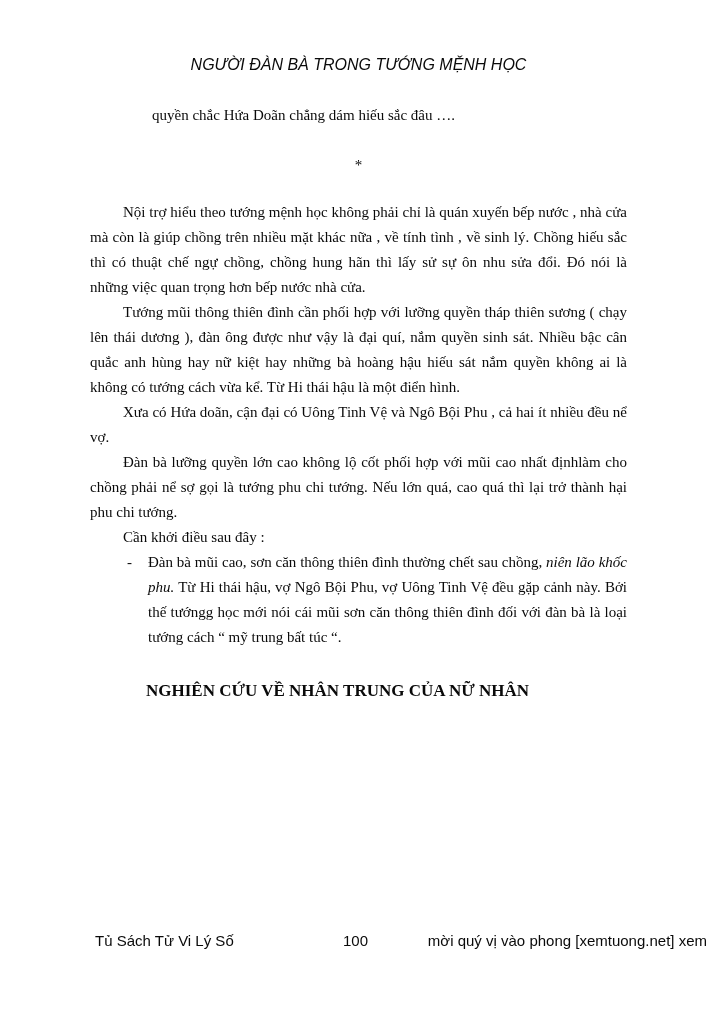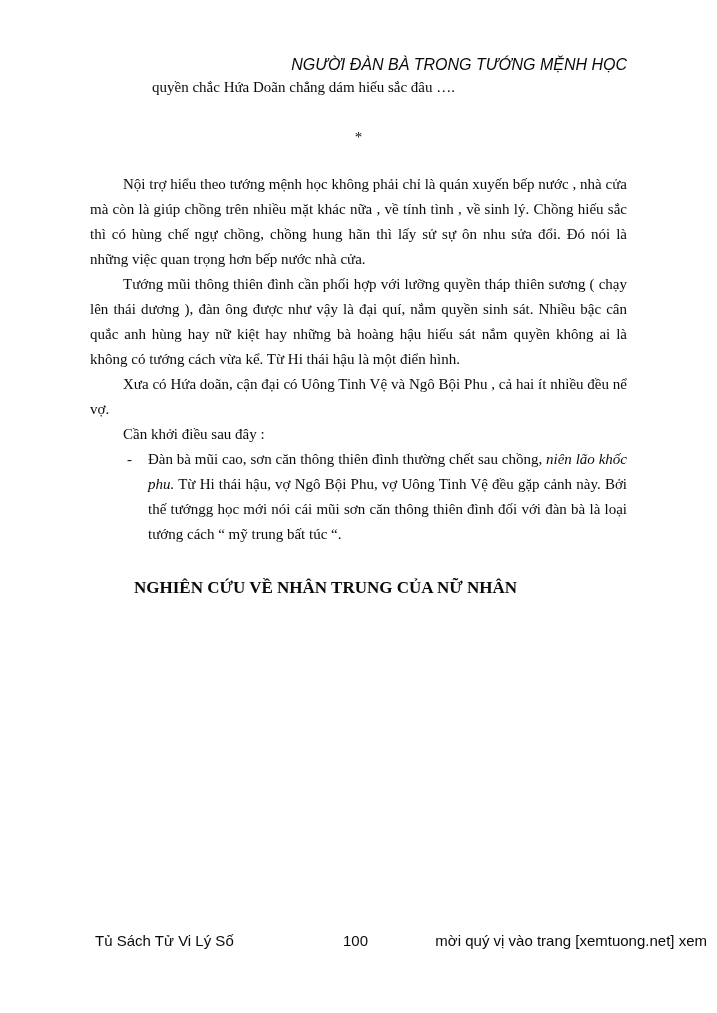--- a/index.html
+++ b/index.html
@@ -17,28 +17,29 @@
     overflow: hidden;
   }
   .content {
     position: absolute;
     left: 90px;
     top: 0;
     width: 537px;
   }
   .doc-header {
     margin-top: 55px;
-    text-align: right;
+    text-align: center;
     font-family: "Liberation Sans", sans-serif;
     font-style: italic;
     font-size: 16px;
     line-height: 20px;
     white-space: nowrap;
   }
   .continuation {
+    margin-top: 28px;
     padding-left: 62px;
     font-size: 15px;
     line-height: 25px;
   }
   .separator {
     margin-top: 26px;
     text-align: center;
     font-size: 15px;
     line-height: 22px;
   }
@@ -62,21 +63,21 @@
   }
   .bullet-item .marker {
     position: absolute;
     left: 37px;
     top: 0;
   }
   .italic-seg {
     font-style: italic;
   }
   .section-heading {
-    margin: 4px;
+    margin: 16px;
     margin-top: 28px;
     padding-left: 40px;
     font-size: 17px;
     font-weight: bold;
     line-height: 25px;
     white-space: nowrap;
   }
   .closing {
     margin-top: 25px;
   }
@@ -115,32 +116,33 @@
 <div class="page">
   <div class="content">
 
     <div class="doc-header">NGƯỜI ĐÀN BÀ TRONG TƯỚNG MỆNH HỌC</div>
 
     <div class="continuation">quyền chắc Hứa Doãn chẳng dám hiếu sắc đâu ….</div>
 
     <div class="separator">*</div>
 
     <div class="body-text">
-      <p>Nội trợ hiểu theo tướng mệnh học không phải chỉ là quán xuyến bếp nước , nhà cửa mà còn là giúp chồng trên nhiều mặt khác nữa , về tính tình , về sinh lý. Chồng hiếu sắc thì có hùng chế ngự chồng, chồng hung hãn thì lấy sử sự ôn nhu sửa đổi. Đó nói là những việc quan trọng hơn bếp nước nhà cửa.</p>
+      <p>Nội trợ hiểu theo tướng mệnh học không phải chỉ là quán xuyến bếp nước , nhà cửa mà còn là giúp chồng trên nhiều mặt khác nữa , về tính tình , về sinh lý. Chồng hiếu sắc thì có thuật chế ngự chồng, chồng hung hãn thì lấy sử sự ôn nhu sửa đổi. Đó nói là những việc quan trọng hơn bếp nước nhà cửa.</p>
       <p>Tướng mũi thông thiên đình cần phối hợp với lưỡng quyền tháp thiên sương ( chạy lên thái dương ), đàn ông được như vậy là đại quí, nắm quyền sinh sát. Nhiều bậc cân quắc anh hùng hay nữ kiệt hay những bà hoàng hậu hiếu sát nắm quyền không ai là không có tướng cách vừa kể. Từ Hi thái hậu là một điển hình.</p>
       <p>Xưa có Hứa doãn, cận đại có Uông Tinh Vệ và Ngô Bội Phu , cả hai ít nhiều đều nể vợ.</p>
+      <p>Đàn bà lưỡng quyền lớn cao không lộ cốt phối hợp với mũi cao nhất địnhlàm cho chồng phải nể sợ gọi là tướng phu chi tướng. Nếu lớn quá, cao quá thì lại trở thành hại phu chi tướng.</p>
       <p>Cần khởi điều sau đây :</p>
 
       <div class="bullet-item">
         <span class="marker">-</span><span>Đàn bà mũi cao, sơn căn thông thiên đình thường chết sau chồng, </span><span class="italic-seg">niên lão khốc phu.</span><span> Từ Hi thái hậu, vợ Ngô Bội Phu, vợ Uông Tinh Vệ đều gặp cảnh này. Bởi thế tướngg học mới nói cái mũi sơn căn thông thiên đình đối với đàn bà là loại tướng cách “ mỹ trung bất túc “.</span>
       </div>
 
       <h2 class="section-heading">NGHIÊN CỨU VỀ NHÂN TRUNG CỦA NỮ NHÂN</h2>
 
     </div>
   </div>
 
   <div class="footer">
     <span class="footer-left">Tủ Sách Tử Vi Lý Số</span>
     <span class="footer-center">100</span>
-    <span class="footer-right">mời quý vị vào trang [xemtuong.net] xem</span>
+    <span class="footer-right">mời quý vị vào phong [xemtuong.net] xem</span>
   </div>
 </div>
 
 </body></html>

